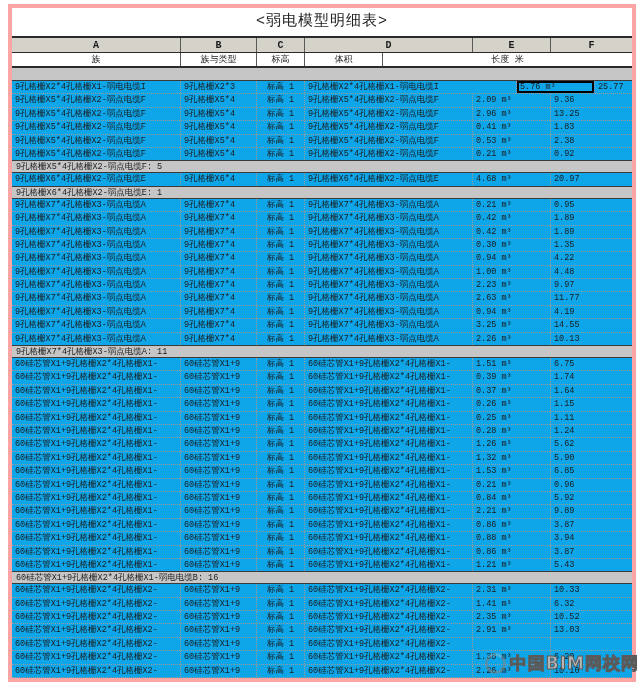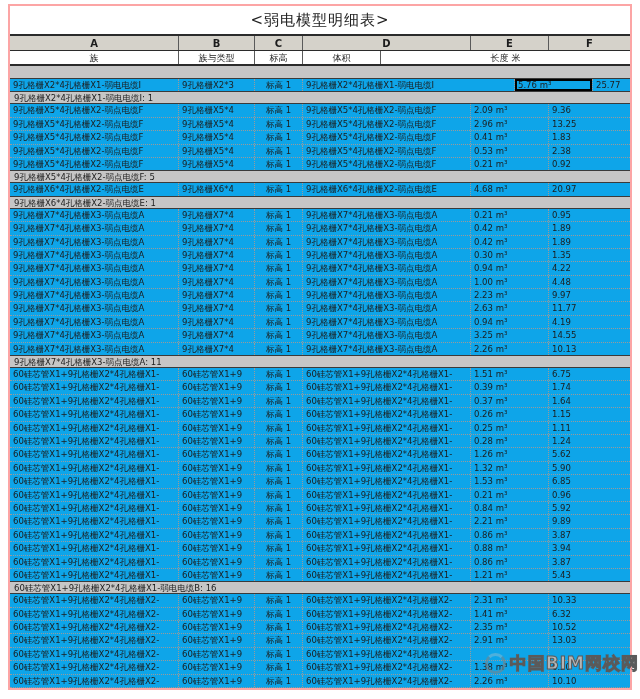--- a/index.html
+++ b/index.html
@@ -4,21 +4,21 @@
 <style>
   html,body{margin:0;padding:0;}
   body{
     width:640px;height:699px;position:relative;overflow:hidden;
     background:#ffffff;
     font-family:"DejaVu Sans","Liberation Sans",sans-serif;
     color:#1c1c1c;
   }
   .tbl{
     position:absolute;left:8px;top:4px;width:620px;
-    border:2px solid #fca5a5;background:#fff;
+    border:4px solid #fca5a5;background:#fff;font-family:Liberation Mono, monospace;
   }
   .title{
     height:28px;line-height:28px;text-align:center;
     font-size:15px;letter-spacing:1px;color:#222;
     border-bottom:2px solid #2b2b2b;background:#fff;
   }
   .hrow{display:flex;width:100%;box-sizing:border-box;}
   .hrow.letters{
     background:#d5d2ca;height:15px;line-height:15px;
     font-size:10px;font-weight:bold;border-bottom:1px solid #2b2b2b;
@@ -100,21 +100,20 @@
   <div class="rows">
       <div class="band"></div>
       <div class="row">
         <div class="cell c0">9孔格栅X2*4孔格栅X1-弱电电缆I</div>
         <div class="cell c1">9孔格栅X2*3</div>
         <div class="cell c2">标高 1</div>
         <div class="cell c3">9孔格栅X2*4孔格栅X1-弱电电缆I</div>
         <div class="cell c4 sel">5.76 m³</div>
         <div class="cell c5">25.77</div>
       </div>
-      <div class="grouprow">9孔格栅X2*4孔格栅X1-弱电电缆I: 1</div>
       <div class="row">
         <div class="cell c0">9孔格栅X5*4孔格栅X2-弱点电缆F</div>
         <div class="cell c1">9孔格栅X5*4</div>
         <div class="cell c2">标高 1</div>
         <div class="cell c3">9孔格栅X5*4孔格栅X2-弱点电缆F</div>
         <div class="cell c4">2.09 m³</div>
         <div class="cell c5">9.36</div>
       </div>
       <div class="row">
         <div class="cell c0">9孔格栅X5*4孔格栅X2-弱点电缆F</div>

